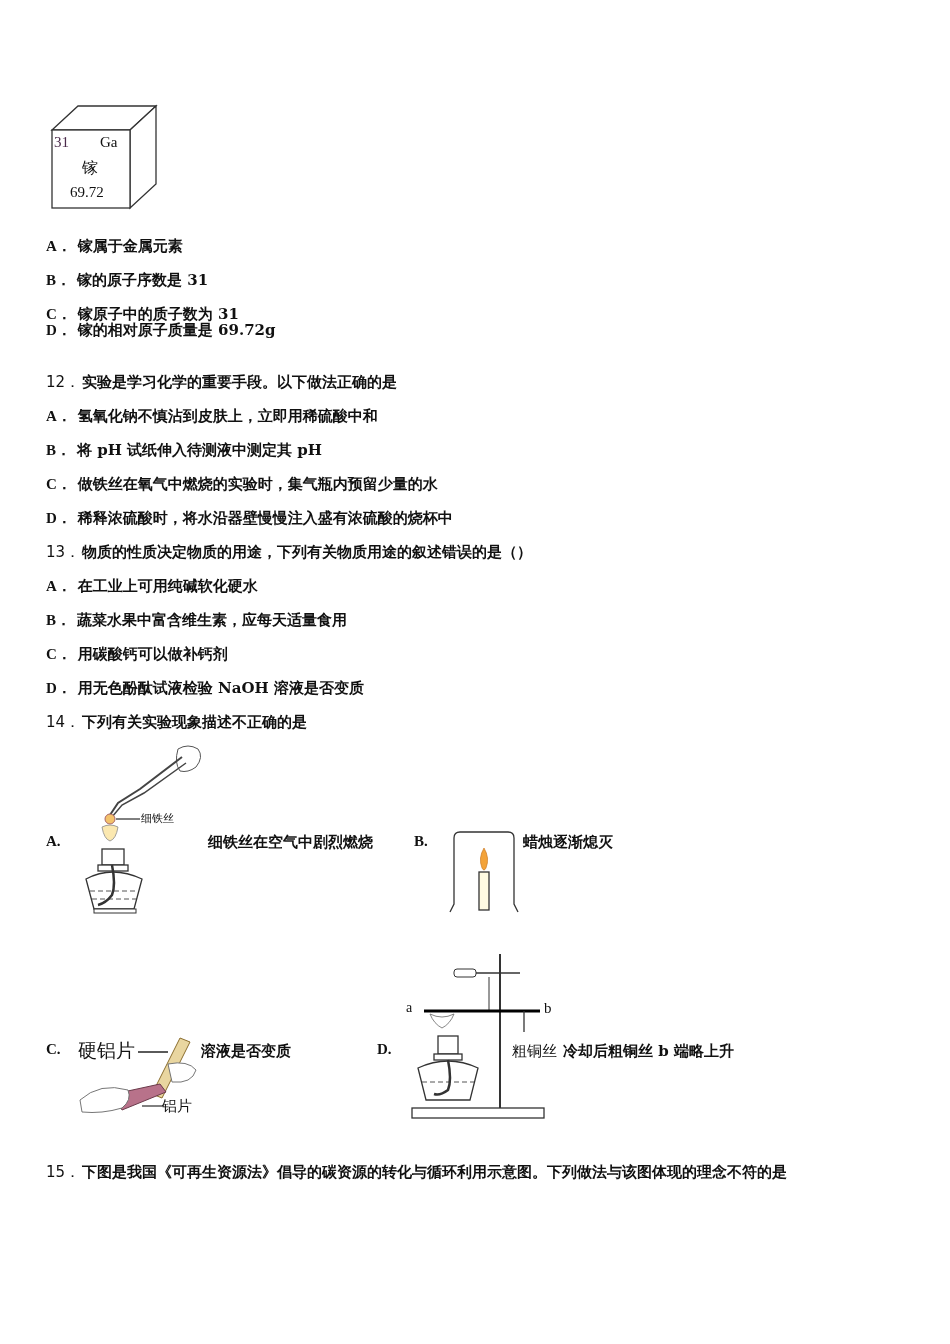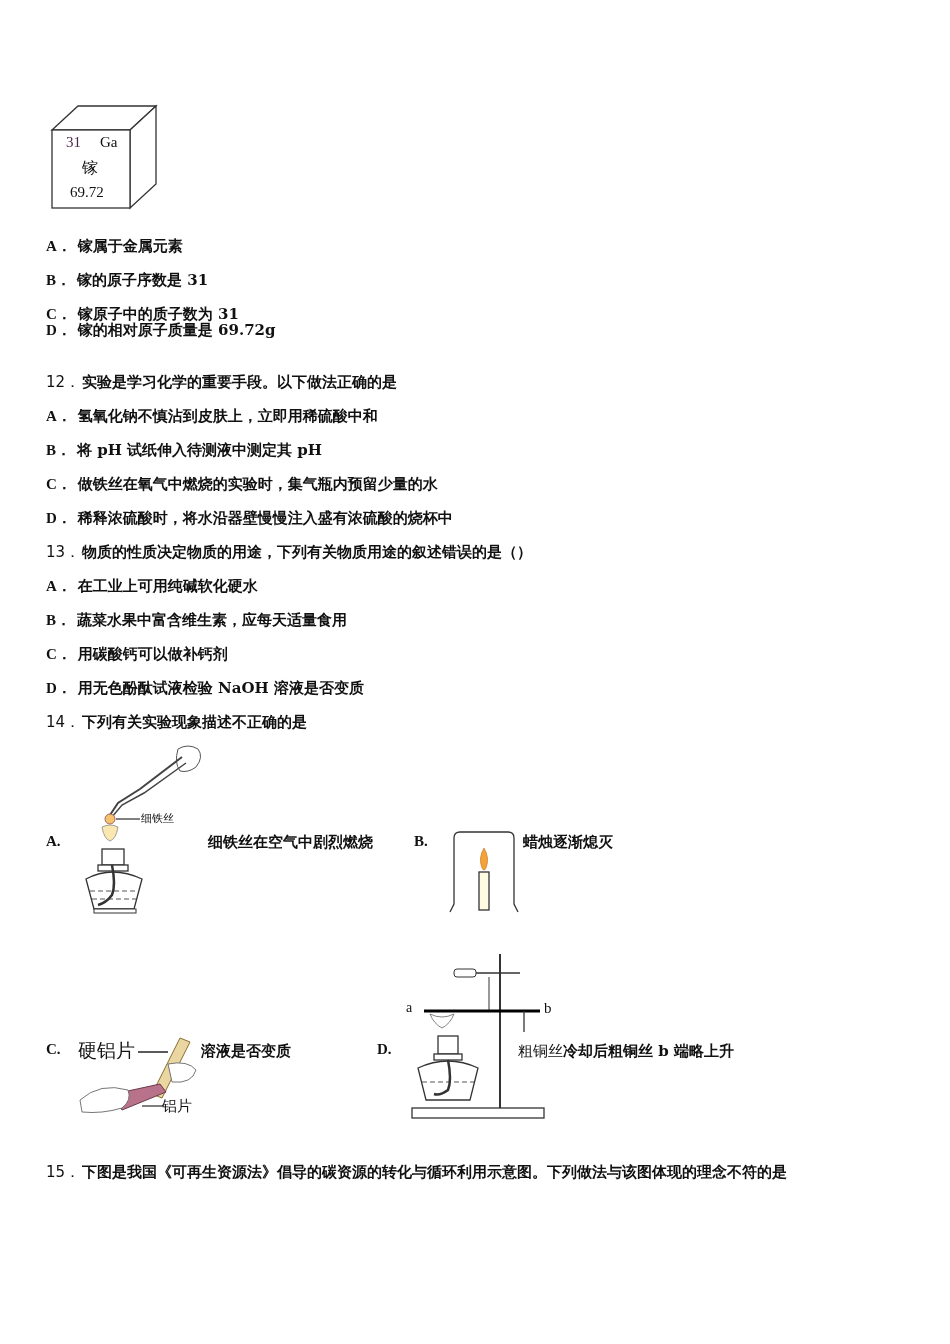--- a/index.html
+++ b/index.html
@@ -15,21 +15,21 @@
 </style>
 </head>
 <body>
 
 <div class="abs" style="left:50px;top:104px;width:110px;height:106px;">
   <svg width="110" height="106" viewBox="0 0 110 106">
     <polygon points="2,26 28,2 106,2 80,26" fill="#fff" stroke="#333" stroke-width="1.3"></polygon>
     <polygon points="80,26 106,2 106,80 80,104" fill="#fff" stroke="#333" stroke-width="1.3"></polygon>
     <rect x="2" y="26" width="78" height="78" fill="#fff" stroke="#333" stroke-width="1.3"></rect>
   </svg>
-  <span class="abs" style="left:16px;top:30px;font-size:15px;font-family:'Liberation Serif',serif;color:#4a2a4a;">31</span>
+  <span class="abs" style="left:4px;top:30px;font-size:15px;font-family:'Liberation Serif',serif;color:#4a2a4a;">31</span>
   <span class="abs" style="left:50px;top:30px;font-size:15px;font-family:'Liberation Serif',serif;">Ga</span>
   <span class="abs" style="left:32px;top:54px;font-size:16px;font-family:'DejaVu Sans',sans-serif;">镓</span>
   <span class="abs" style="left:20px;top:80px;font-size:15px;font-family:'Liberation Serif',serif;">69.72</span>
 </div>
 
 <div class="line" style="top:236px;"><span class="opt">A．</span><span>镓属于金属元素</span></div>
 <div class="line" style="top:270px;"><span class="opt">B．</span><span>镓的原子序数是 31</span></div>
 <div class="line" style="top:304px;"><span class="opt">C．</span><span>镓原子中的质子数为 31</span></div>
 <div class="line" style="top:320px;"><span class="opt">D．</span><span>镓的相对原子质量是 69.72g</span></div>
 
@@ -118,17 +118,17 @@
     <rect x="34" y="86" width="20" height="18" fill="#fff" stroke="#333" stroke-width="1.3"></rect>
     <rect x="30" y="104" width="28" height="6" fill="#fff" stroke="#333" stroke-width="1.3"></rect>
     <path d="M14,118 q30,-14 60,0 l-8,32 l-44,0 z" fill="#fff" stroke="#333" stroke-width="1.3"></path>
     <line x1="18" y1="132" x2="70" y2="132" stroke="#555" stroke-dasharray="5,3"></line>
     <path d="M44,110 q4,20 0,30 q-8,6 -14,4" fill="none" stroke="#333" stroke-width="2.5"></path>
 
     <rect x="8" y="158" width="132" height="10" fill="#fff" stroke="#333" stroke-width="1.3"></rect>
   </svg>
   <span class="abs" style="left:2px;top:50px;font-size:14px;font-family:'Liberation Serif',serif;">a</span>
   <span class="abs" style="left:140px;top:50px;font-size:15px;font-family:'Liberation Serif',serif;">b</span>
-  <span class="lbl" style="left:114px;top:92px;font-size:15px;">粗铜丝</span>
+  <span class="lbl" style="left:108px;top:92px;font-size:15px;">粗铜丝</span>
 </div>
 <span class="cap" style="left:563px;top:1041px;">冷却后粗铜丝 b 端略上升</span>
 
 <div class="line" style="top:1162px;"><span class="qnum">15．</span><span>下图是我国《可再生资源法》倡导的碳资源的转化与循环利用示意图。下列做法与该图体现的理念不符的是</span></div>
 
 </body></html>

